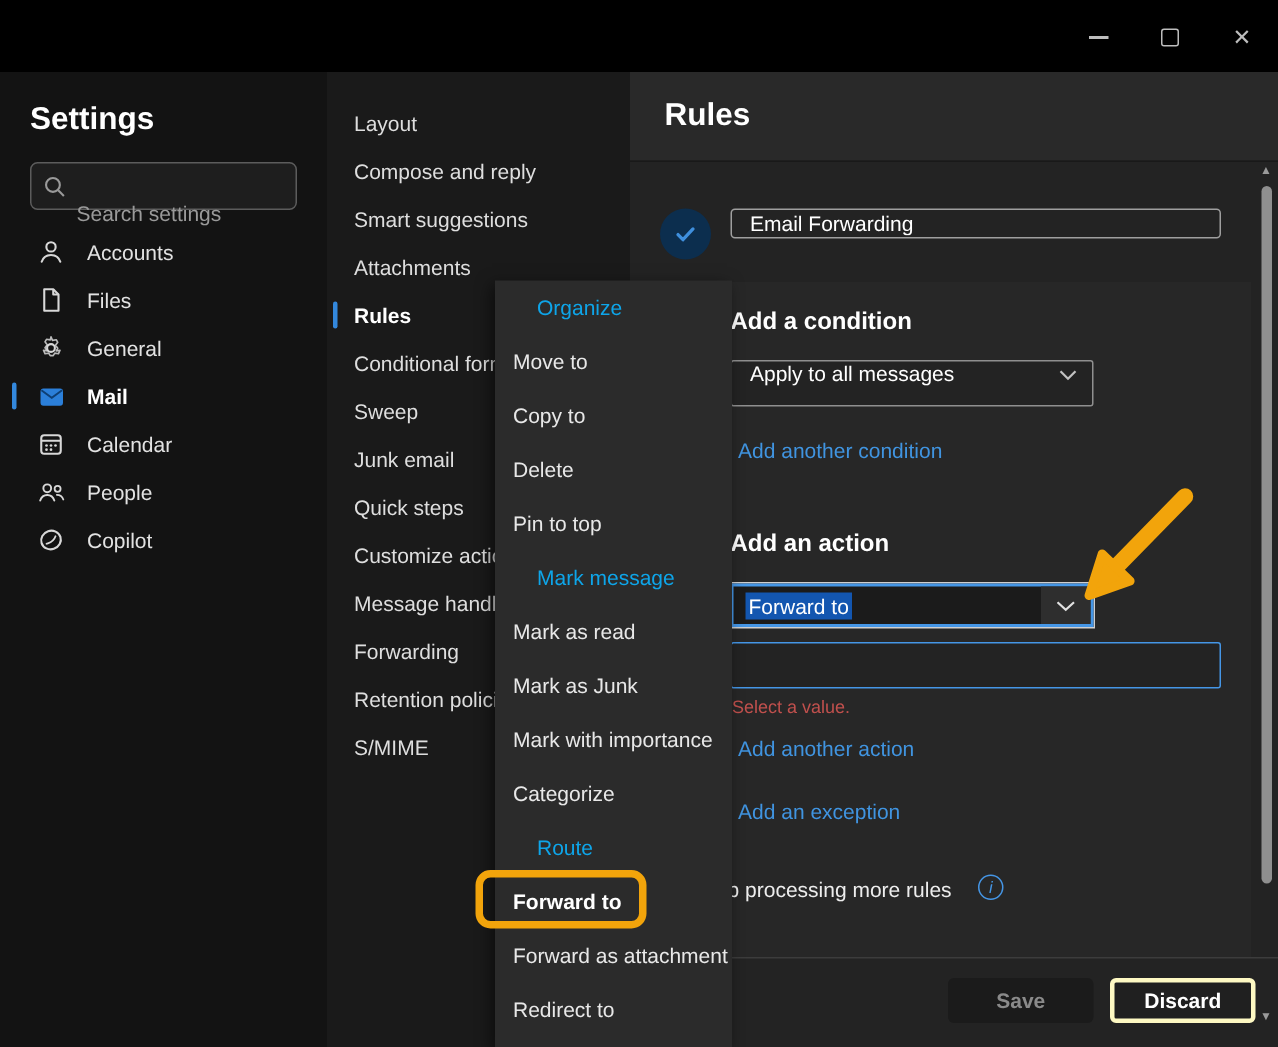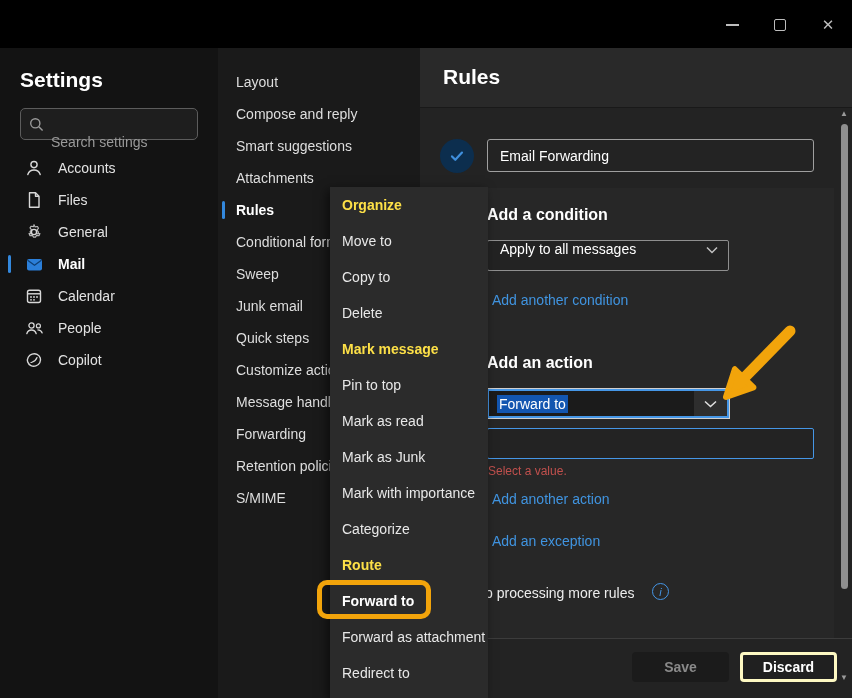--- a/index.html
+++ b/index.html
@@ -37,21 +37,21 @@
   .mid-item.selected .sel-bar { position:absolute; left:4px; top:7px; width:3px; height:18px; border-radius:2px; background:#3388dd; }
   .midnav-inner { position:absolute; top:18px; left:0; width:202px; }
   
   .panel { position:absolute; left:420px; top:48px; width:432px; height:650px; background:#232323; }
   .panel-header { position:absolute; left:0; top:0; width:432px; height:59px; background:#292929; }
   .panel-title { position:absolute; left:23px; top:17px; font-size:21px; font-weight:bold; color:#fff; }
   .panel-divider { position:absolute; left:0; top:59px; width:432px; height:1px; background:#191919; }
   .gutter { position:absolute; left:0; top:140px; width:68px; height:450px; background:#1c1c1c; }
   .card { position:absolute; left:68px; top:140px; width:346px; height:450px; background:#272727; }
   .check-circle { position:absolute; left:20px; top:91px; width:34px; height:34px; border-radius:50%; background:#0c2e4e; display:flex; align-items:center; justify-content:center; }
-  .name-input { position:absolute; left:67px; top:91px; width:327px; height:33px; background:transparent; border:1px solid #9f9f9f; border-radius:3px; color:#fff; font-size:14px; padding:0 12px; font-family:"Liberation Sans", sans-serif; outline:none; }
+  .name-input { position:absolute; left:67px; top:91px; width:327px; height:20px; background:transparent; border:1px solid #9f9f9f; border-radius:3px; color:#fff; font-size:14px; padding:0 12px; font-family:"Liberation Sans", sans-serif; outline:none; }
   .sec-heading { position:absolute; font-size:16px; font-weight:bold; color:#fff; }
   .h-cond { left:67px; top:158px; }
   .h-act { left:67px; top:306px; }
   .select { position:absolute; left:67px; top:192px; width:242px; height:31px; border:1px solid #8f8f8f; border-radius:2px; background:#232323; display:flex; padding:0 12px; color:#fff; cursor:default; }
   .select .chev { position:absolute; right:10px; color:#c2c2c2; }
   .combo { position:absolute; left:67px; top:341px; width:242px; height:29px; border:2px solid #4596e6; box-shadow:0 0 0 1px #cfcfcf; background:#1b1b1b; display:flex; align-items:center; padding-left:8px; color:#fff; cursor:default; }
   .combo .sel-text { background:#1356b0; padding:1px 2px; }
   .combo .chev-cell { position:absolute; right:0; top:0; width:33px; height:25px; background:#2e2e2e; display:flex; align-items:center; justify-content:center; color:#e0e0e0; }
   .value-input { position:absolute; left:67px; top:380px; width:327px; height:31px; border:1px solid #4596e6; border-radius:2px; background:#232323; outline:none; color:#fff; padding:0 10px; font-family:"Liberation Sans", sans-serif; }
   .error-text { position:absolute; left:68px; top:416px; font-size:12px; color:#c0504d; }
@@ -64,21 +64,21 @@
   .footer-divider { position:absolute; left:0; top:590px; width:432px; height:1px; background:#3c3c3c; }
   .btn-save { position:absolute; left:212px; top:604px; width:97px; height:30px; background:#1b1b1b; border:none; border-radius:4px; color:#8a8a8a; font-size:14px; font-weight:bold; font-family:"Liberation Sans", sans-serif; }
   .btn-discard { position:absolute; left:320px; top:604px; width:97px; height:30px; background:#202020; border:3px solid #fef9c3; border-radius:4px; color:#fff; font-size:14px; font-weight:bold; font-family:"Liberation Sans", sans-serif; }
   .scrollbar { position:absolute; right:3px; top:62px; width:10px; height:580px; }
   .scroll-thumb { position:absolute; right:1px; top:14px; width:7px; height:465px; background:#8f8f8f; border-radius:4px; }
   .scroll-arrow { position:absolute; right:1px; width:8px; color:#9a9a9a; font-size:8px; line-height:8px; text-align:center; }
   .sa-up { top:0; } .sa-down { top:564px; }
   
   .menu { position:absolute; left:330px; top:187px; width:158px; height:511px; background:#2b2b2b; box-shadow:-3px 3px 10px rgba(0,0,0,.55); z-index:20; }
   .menu-item { height:36px; display:flex; align-items:center; padding-left:12px; color:#e8e8e8; white-space:nowrap; cursor:default; }
-  .menu-item.header { color:#fde047; font-weight:bold; cursor:default; }
+  .menu-item.header { color:#0ea5e9; font-weight:normal; cursor:default;margin-left:16px; }
   .menu-item.highlighted { font-weight:bold; color:#fff; }
   
   .annot-box { position:absolute; left:317px; top:580px; width:114px; height:39px; border:5px solid #f2a40b; border-radius:10px; z-index:30; pointer-events:none; }
   .annot-arrow { position:absolute; left:690px; top:315px; z-index:30; pointer-events:none; }
 </style>
 </head>
 <body>
 
 <div class="app">
 
@@ -283,22 +283,22 @@
       <div class="scroll-thumb"></div>
       <div class="scroll-arrow sa-down">▼</div>
     </div>
   </div>
 
   <div class="menu">
     <div class="menu-item header">Organize</div>
     <div class="menu-item">Move to</div>
     <div class="menu-item">Copy to</div>
     <div class="menu-item">Delete</div>
+    <div class="menu-item">Pin to top</div>
     <div class="menu-item header">Mark message</div>
-    <div class="menu-item">Pin to top</div>
     <div class="menu-item">Mark as read</div>
     <div class="menu-item">Mark as Junk</div>
     <div class="menu-item">Mark with importance</div>
     <div class="menu-item">Categorize</div>
     <div class="menu-item header">Route</div>
     <div class="menu-item highlighted">Forward to</div>
     <div class="menu-item">Forward as attachment</div>
     <div class="menu-item">Redirect to</div>
   </div>
 

